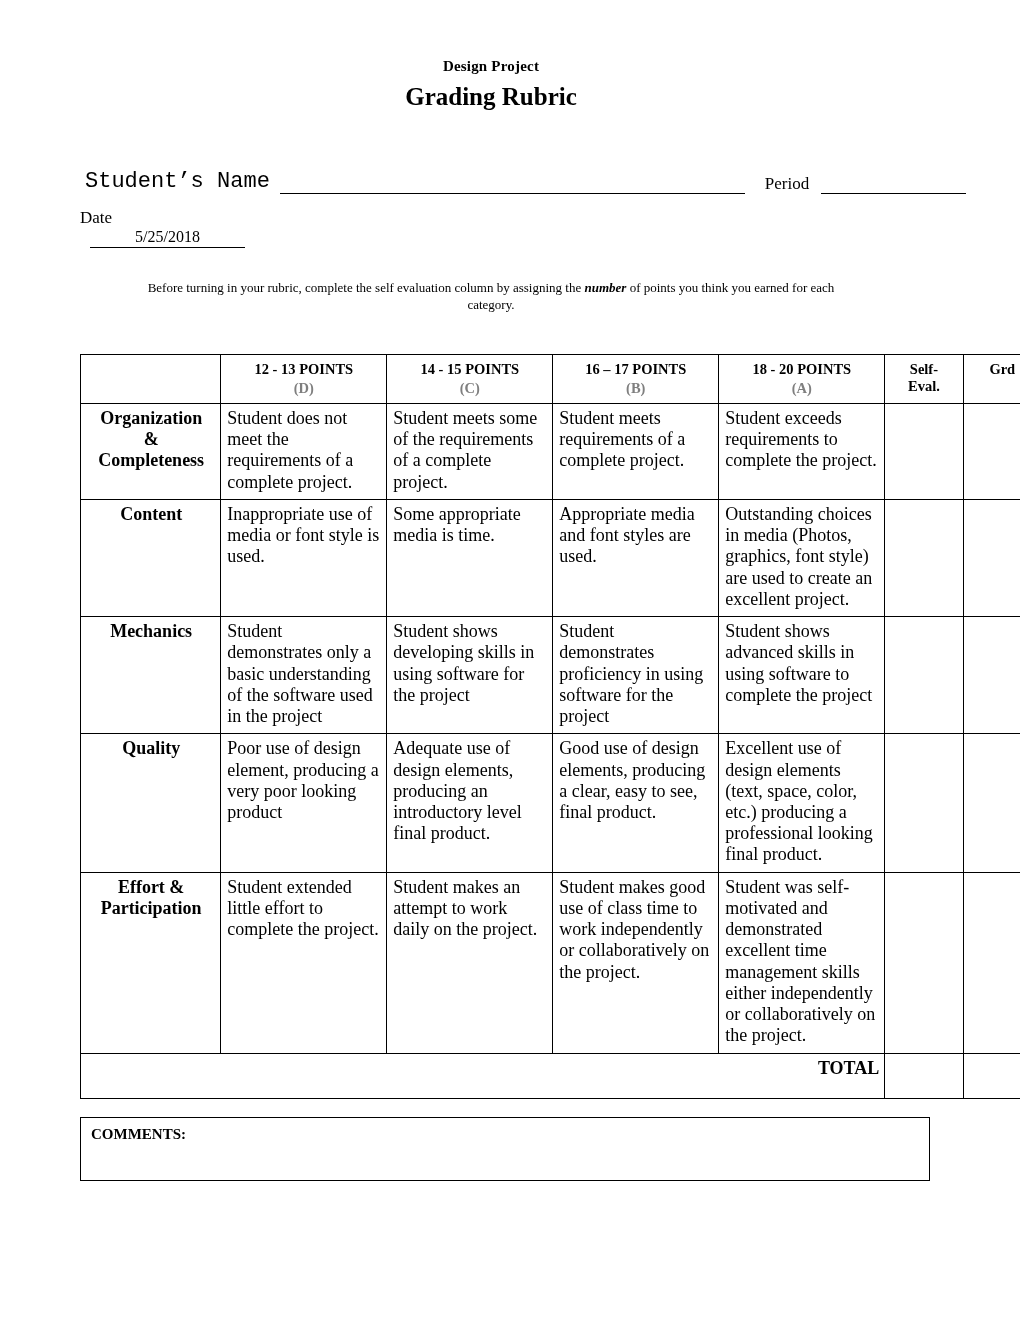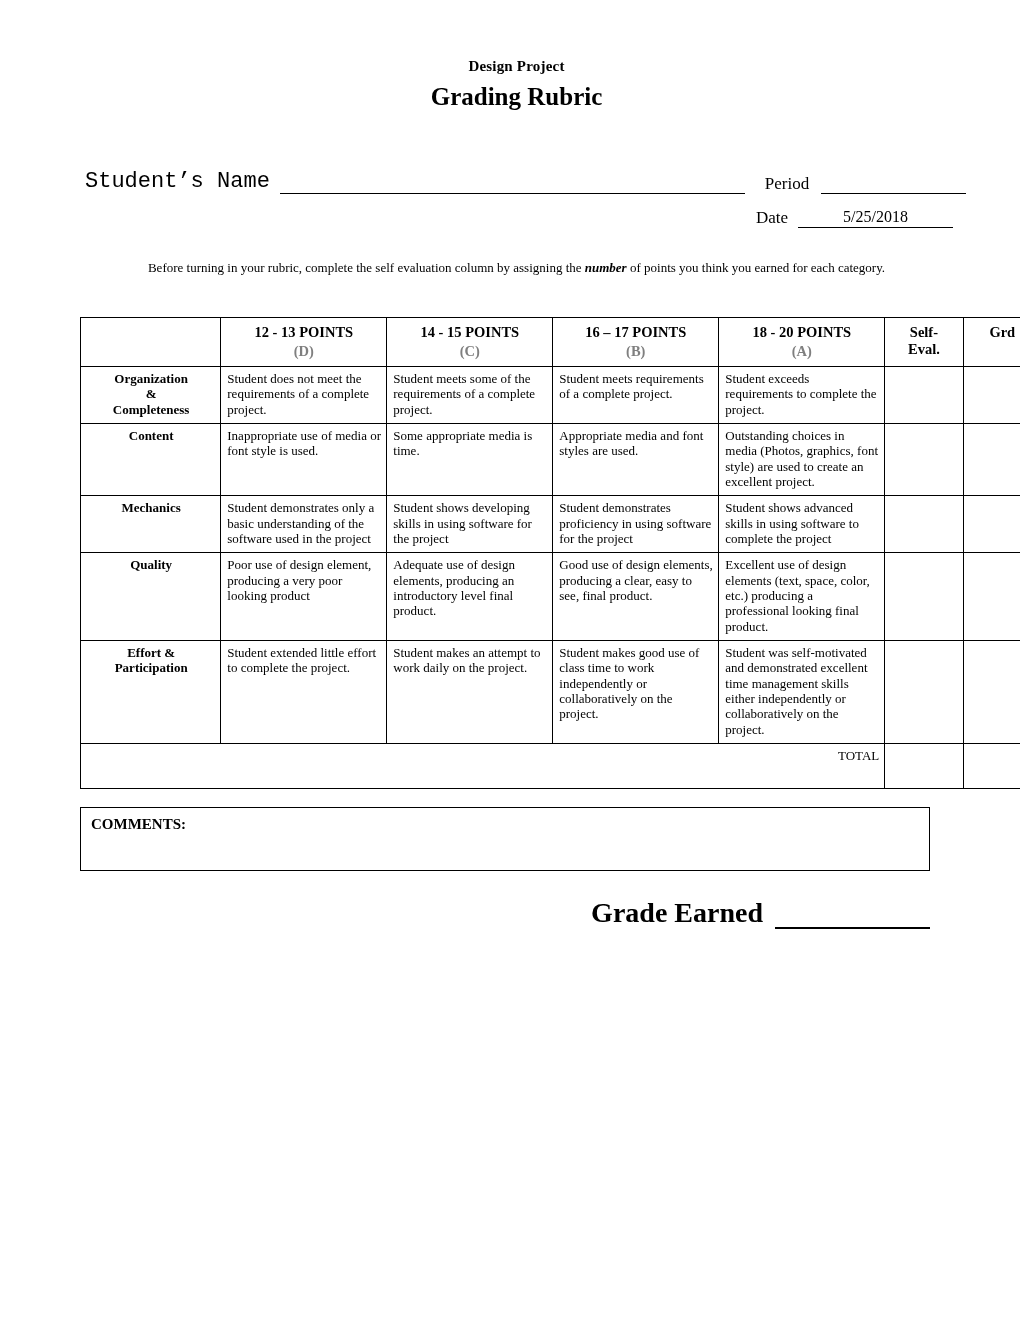--- a/index.html
+++ b/index.html
@@ -11,21 +11,21 @@
     width: 1020px;
     height: 1320px;
     font-family: "Liberation Serif", serif;
     color: #000000;
     position: relative;
   }
   .page {
     width: 1020px;
     height: 1320px;
     box-sizing: border-box;
-    padding: 48px 67px 0 80px;
+    padding: 48px 118px 0 80px;
     position: relative;
   }
   .doc-subtitle {
     text-align: center;
     font-weight: bold;
     font-size: 15px;
     letter-spacing: 0.2px;
     margin: 10px 0 0 0;
   }
   .doc-title {
@@ -62,20 +62,21 @@
   .period-blank {
     width: 145px;
     margin-left: 12px;
   }
   .date-row {
     margin-top: 14px;
     display: flex;
     justify-content: flex-end;
     align-items: flex-start;
     font-size: 17px;
+    flex-direction: column;
   }
   .date-label {
     white-space: nowrap;
   }
   .date-value-wrap {
     width: 155px;
     margin-left: 10px;
     border-bottom: 1.5px solid #000;
     text-align: center;
     font-size: 16px;
@@ -93,21 +94,21 @@
   }
   table.rubric {
     margin-top: 40px;
     border-collapse: collapse;
     width: 962px;
     table-layout: fixed;
   }
   table.rubric td, table.rubric th {
     border: 1px solid #000;
     vertical-align: top;
-    font-size: 13px;
+    font-size: 18px;
     line-height: 1.18;
     padding: 4px 5px 6px 6px;
   }
   table.rubric th {
     text-align: center;
     font-weight: bold;
     font-size: 14.5px;
     padding: 6px 3px 6px 3px;
     vertical-align: top;
   }
@@ -127,21 +128,21 @@
   }
   col.c-cat { width: 120px; }
   col.c-pts { width: 142px; }
   col.c-self { width: 67px; }
   col.c-grd { width: 67px; }
   .total-row td {
     height: 34px;
   }
   td.total-label {
     text-align: right;
-    font-weight: normal;
+    font-weight: bold;
     font-size: 22px;
     vertical-align: middle;
     padding-right: 6px;
   }
   .comments-box {
     margin-top: 18px;
     width: 850px;
     height: 64px;
     border: 1px solid #000;
     box-sizing: border-box;
@@ -285,18 +286,14 @@
         <td></td>
         <td></td>
       </tr>
     </tbody>
   </table>
 
   <div class="comments-box">
     <span>COMMENTS:</span>
   </div>
 
-  <div class="grade-earned-row">
-    <span class="grade-earned-label">Grade Earned</span>
-    <span class="grade-earned-blank"></span>
-  </div>
 
 </div>
 
 </body></html>

